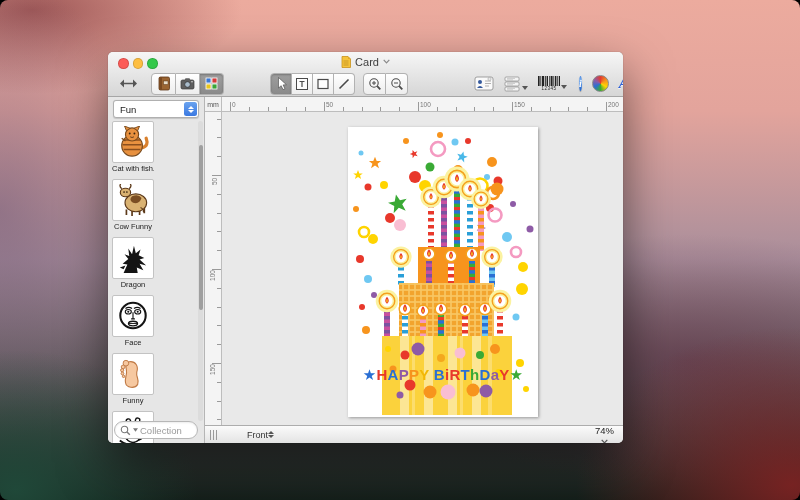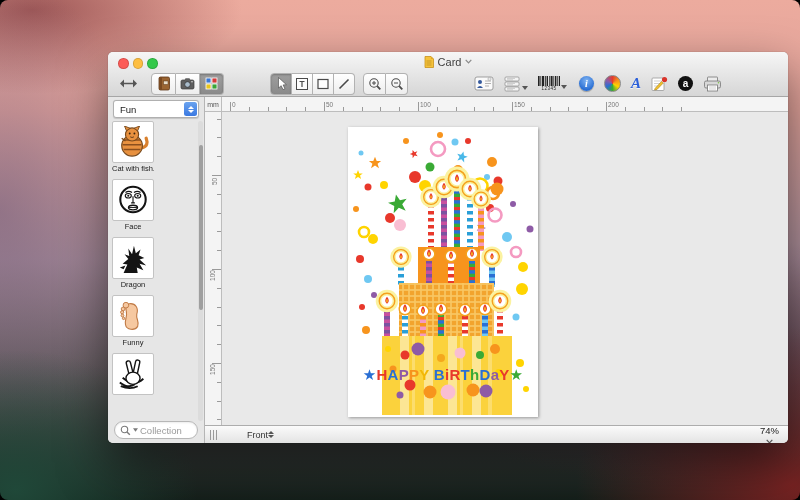--- a/index.html
+++ b/index.html
@@ -14,21 +14,21 @@
     background:
       radial-gradient(ellipse 260px 200px at 2% 98%, rgba(32,74,58,.95), rgba(32,74,58,0) 70%),
       radial-gradient(ellipse 300px 220px at 99% 97%, rgba(128,34,34,.9), rgba(128,34,34,0) 72%),
       radial-gradient(ellipse 420px 180px at 86% 72%, rgba(96,44,66,.55), rgba(96,44,66,0) 70%),
       radial-gradient(ellipse 220px 320px at 0% 42%, rgba(112,88,118,.55), rgba(112,88,118,0) 72%),
       radial-gradient(ellipse 300px 120px at 4% 2%, rgba(116,42,48,.65), rgba(116,42,48,0) 70%),
       linear-gradient(180deg,#ecab9e 0%,#e3a49c 22%,#a98e9b 52%,#4b4a4a 82%,#141f1a 100%);
   }
   
   .window{
-    position:absolute;left:108px;top:52px;width:680px;height:391px;
+    position:absolute;left:108px;top:52px;width:515px;height:391px;
     border-radius:5px;overflow:hidden;background:#ececec;
     box-shadow:0 20px 48px rgba(0,0,0,.55),0 0 1px rgba(0,0,0,.5);
     display:grid;
     grid-template-columns:97px 17px 1fr;
     grid-template-rows:45px 15px 1fr 18px;
     font-size:10px;color:#333;
   }
   
   .header{grid-column:1/4;background:linear-gradient(#f6f6f6,#d6d6d6);border-bottom:1px solid #a6a6a6;position:relative;}
   .titlebar{height:19px;position:relative;display:flex;align-items:center;justify-content:center;}
@@ -309,41 +309,56 @@
                 <circle cx="21.5" cy="8" r="1" fill="#3a2410"></circle>
                 <path d="M17,11.5 q2,1.5 4,0" stroke="#3a2410" stroke-width=".8" fill="none"></path>
                 <path d="M8,13 l4,3" stroke="#7a4b1d" stroke-width="1.5"></path>
               </svg>
             </div>
             <div class="clbl">Cat with fish...</div>
           </div>
           <div class="clip">
             <div class="thumb">
               <svg viewBox="0 0 40 34" width="38" height="32">
+                <path d="M13,27 v6 M19,28 v6 M27,27 v6 M32,25 v6" stroke="#5d3a1a" stroke-width="1.8"></path>
+                <ellipse cx="23" cy="20" rx="11.5" ry="9.5" fill="#d9b272" stroke="#5d3a1a" stroke-width="1.2"></ellipse>
+                <path d="M19,13 q7,-3 10,2 q-2,7 -9,5 q-5,-3 -1,-7Z" fill="#7a4e23"></path>
+                <path d="M28,25 q4,2 3,5" stroke="#5d3a1a" stroke-width="1.3" fill="none"></path>
+                <ellipse cx="12" cy="9" rx="5.5" ry="4.5" fill="#d9b272" stroke="#5d3a1a" stroke-width="1.2"></ellipse>
+                <path d="M8,5 q-3,-3 -1,-5 M16,5 q3,-3 1,-5" stroke="#5d3a1a" stroke-width="1.4" fill="none"></path>
+                <circle cx="10.5" cy="8.5" r=".9" fill="#2e1c0a"></circle>
+                <circle cx="13.5" cy="8.5" r=".9" fill="#2e1c0a"></circle>
+              </svg>
+            </div>
+            <div class="clbl">Cow Funny</div>
+          </div>
+          <div class="clip">
+            <div class="thumb">
+              <svg viewBox="0 0 40 34" width="38" height="32">
+                <path fill="#141414" d="M10,33 L14,24 L9,23 L15,18 L11,13 L16,15 L15,7 L19,13 L21,4 L23,12 L28,8 L26,14 L32,17 L27,18.5 L34,25 L27,23 L31,30 L24,27 L25,33 Z"></path>
+                <path fill="#141414" d="M6,27 L12,25 L10,29 Z"></path>
+              </svg>
+            </div>
+            <div class="clbl">Dragon</div>
+          </div>
+          <div class="clip">
+            <div class="thumb">
+              <svg viewBox="0 0 40 34" width="38" height="32">
                 <circle cx="20" cy="16.5" r="13.5" fill="#fff" stroke="#141414" stroke-width="2.2"></circle>
                 <path d="M12,9 q3.5,-2.5 7,0 M21,9 q3.5,-2.5 7,0" stroke="#141414" stroke-width="1.3" fill="none"></path>
                 <ellipse cx="15" cy="12.5" rx="3.2" ry="2.4" fill="#fff" stroke="#141414" stroke-width="1.2"></ellipse>
                 <ellipse cx="25" cy="12.5" rx="3.2" ry="2.4" fill="#fff" stroke="#141414" stroke-width="1.2"></ellipse>
                 <circle cx="15" cy="12.5" r="1.1" fill="#141414"></circle>
                 <circle cx="25" cy="12.5" r="1.1" fill="#141414"></circle>
                 <path d="M20,13 v7 M18,20 h4" stroke="#141414" stroke-width="1.2"></path>
                 <ellipse cx="20" cy="25" rx="4.8" ry="2.4" fill="#fff" stroke="#141414" stroke-width="1.4"></ellipse>
                 <path d="M15.2,25 h9.6" stroke="#141414" stroke-width="1"></path>
               </svg>
             </div>
             <div class="clbl">Face</div>
-          </div>
-          <div class="clip">
-            <div class="thumb">
-              <svg viewBox="0 0 40 34" width="38" height="32">
-                <path fill="#141414" d="M10,33 L14,24 L9,23 L15,18 L11,13 L16,15 L15,7 L19,13 L21,4 L23,12 L28,8 L26,14 L32,17 L27,18.5 L34,25 L27,23 L31,30 L24,27 L25,33 Z"></path>
-                <path fill="#141414" d="M6,27 L12,25 L10,29 Z"></path>
-              </svg>
-            </div>
-            <div class="clbl">Dragon</div>
           </div>
           <div class="clip">
             <div class="thumb">
               <svg viewBox="0 0 40 34" width="38" height="32">
                 <path fill="#f6c8a0" stroke="#c07a45" stroke-width="1.2" d="M16,4 C23,3 26,9 24,15 C23,20 27,23 25,28 C22,33 13,32 12,26 C11,21 14,18 13,13 C12,8 12,5 16,4Z"></path>
                 <circle cx="12.5" cy="5.5" r="3" fill="#f6c8a0" stroke="#c07a45" stroke-width="1"></circle>
                 <circle cx="9.5" cy="9.5" r="2" fill="#f6c8a0" stroke="#c07a45" stroke-width="1"></circle>
                 <circle cx="8.5" cy="13" r="1.7" fill="#f6c8a0" stroke="#c07a45" stroke-width="1"></circle>
                 <circle cx="8.8" cy="16.5" r="1.5" fill="#f6c8a0" stroke="#c07a45" stroke-width="1"></circle>
                 <circle cx="10" cy="19.5" r="1.3" fill="#f6c8a0" stroke="#c07a45" stroke-width="1"></circle>

